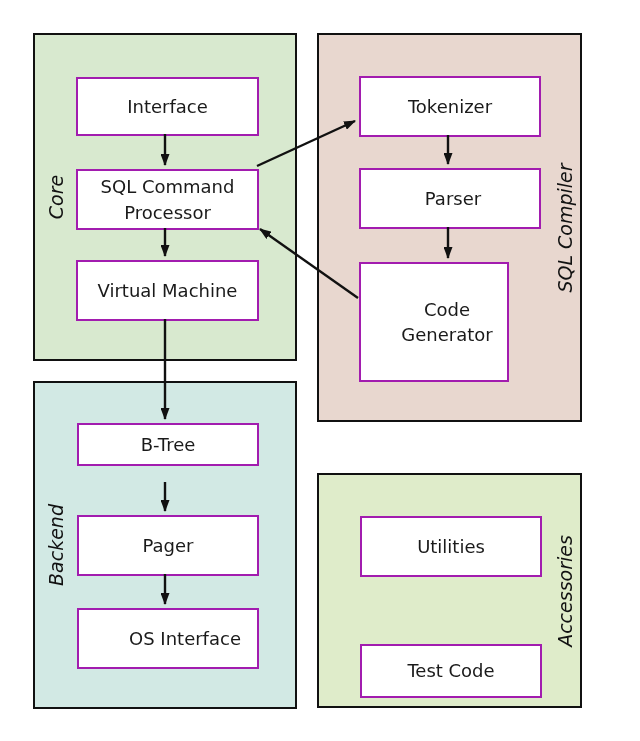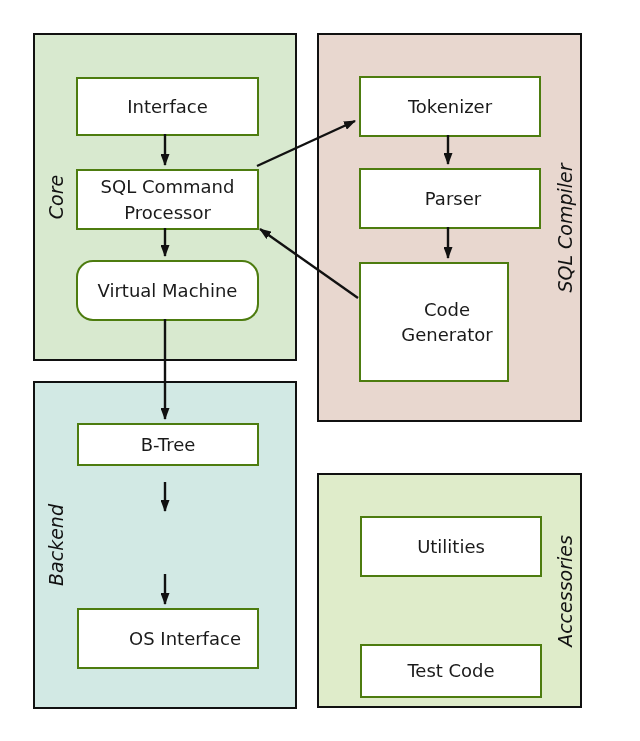--- a/index.html
+++ b/index.html
@@ -15,28 +15,28 @@
   .group-backend{left:33px;top:381px;width:264px;height:328px;}
   .group-accessories{left:317px;top:473px;width:265px;height:235px;}
   .group-label{
     position:absolute;top:50%;white-space:nowrap;
     transform:translate(-50%,-50%) rotate(-90deg);
     font-style:italic;font-size:19px;color:#111111;z-index:2;
   }
   .label-left{left:21px;}
   .label-right{left:246px;}
   .node{
-    position:absolute;background:#ffffff;border:2px solid #4d7c0f;box-sizing:border-box;
+    position:absolute;background:#ffffff;border:2px solid #a21caf;box-sizing:border-box;
     display:flex;align-items:center;justify-content:center;text-align:center;
     font-size:18px;line-height:1.4;z-index:3;
   }
   
   .node-interface{left:41px;top:42px;width:183px;height:59px;}
   .node-sqlcp{left:41px;top:134px;width:183px;height:61px;}
-  .node-vm{left:41px;top:225px;width:183px;height:61px;border-radius:17px;}
+  .node-vm{left:41px;top:225px;width:183px;height:61px;}
   
   .node-tokenizer{left:40px;top:41px;width:182px;height:61px;}
   .node-parser{left:40px;top:133px;width:182px;height:61px;padding-left:6px;}
   .node-codegen{left:40px;top:227px;width:150px;height:120px;justify-content:flex-end;}
   .node-codegen .node-label{max-width:120px;}
   
   .node-btree{left:42px;top:40px;width:182px;height:43px;}
   .node-pager{left:42px;top:132px;width:182px;height:61px;}
   .node-osif{left:42px;top:225px;width:182px;height:61px;padding-left:34px;}
   
@@ -76,20 +76,23 @@
     <div class="node node-codegen">
       <span class="node-label">Code Generator</span>
     </div>
   </div>
 
   <div class="group group-backend" style="background: rgb(210, 233, 228);">
     <span class="group-label label-left">Backend</span>
     <div class="node node-btree">
       <span class="node-label">B-Tree</span>
     </div>
+    <div class="node node-pager">
+      <span class="node-label">Pager</span>
+    </div>
     <div class="node node-osif">
       <span class="node-label">OS Interface</span>
     </div>
   </div>
 
   <div class="group group-accessories" style="background: rgb(223, 236, 202);">
     <span class="group-label label-right">Accessories</span>
     <div class="node node-utilities">
       <span class="node-label">Utilities</span>
     </div>

